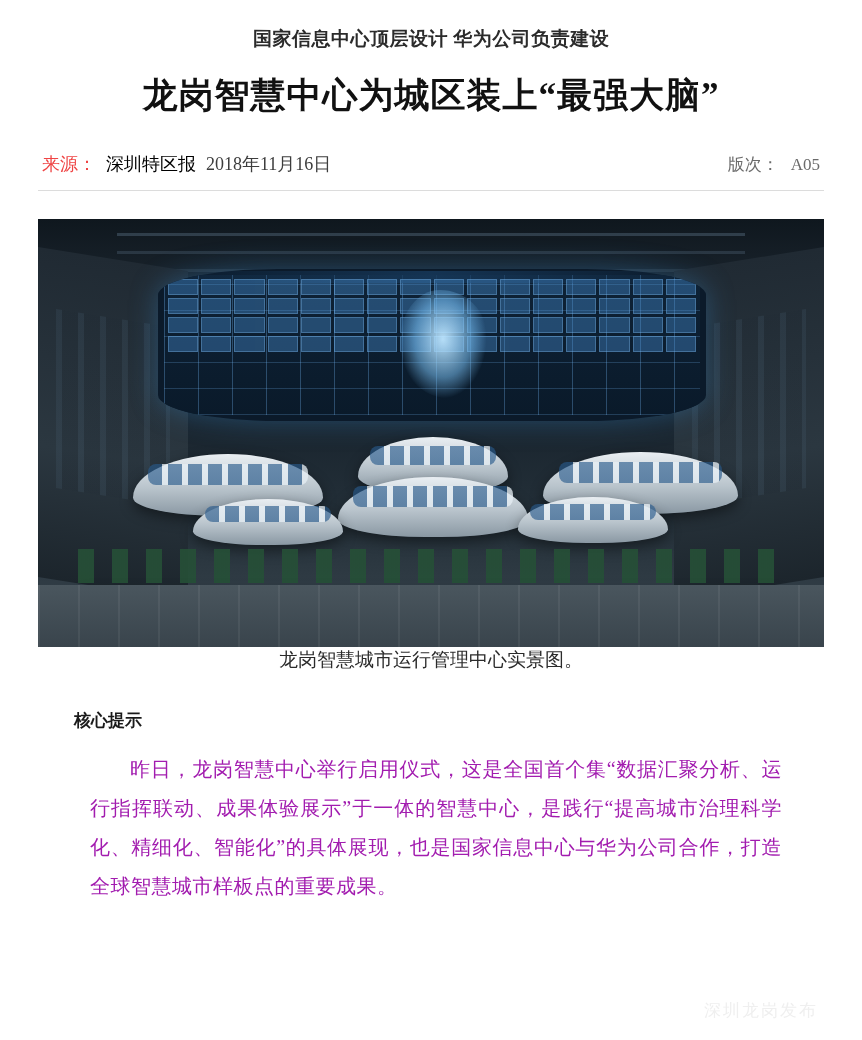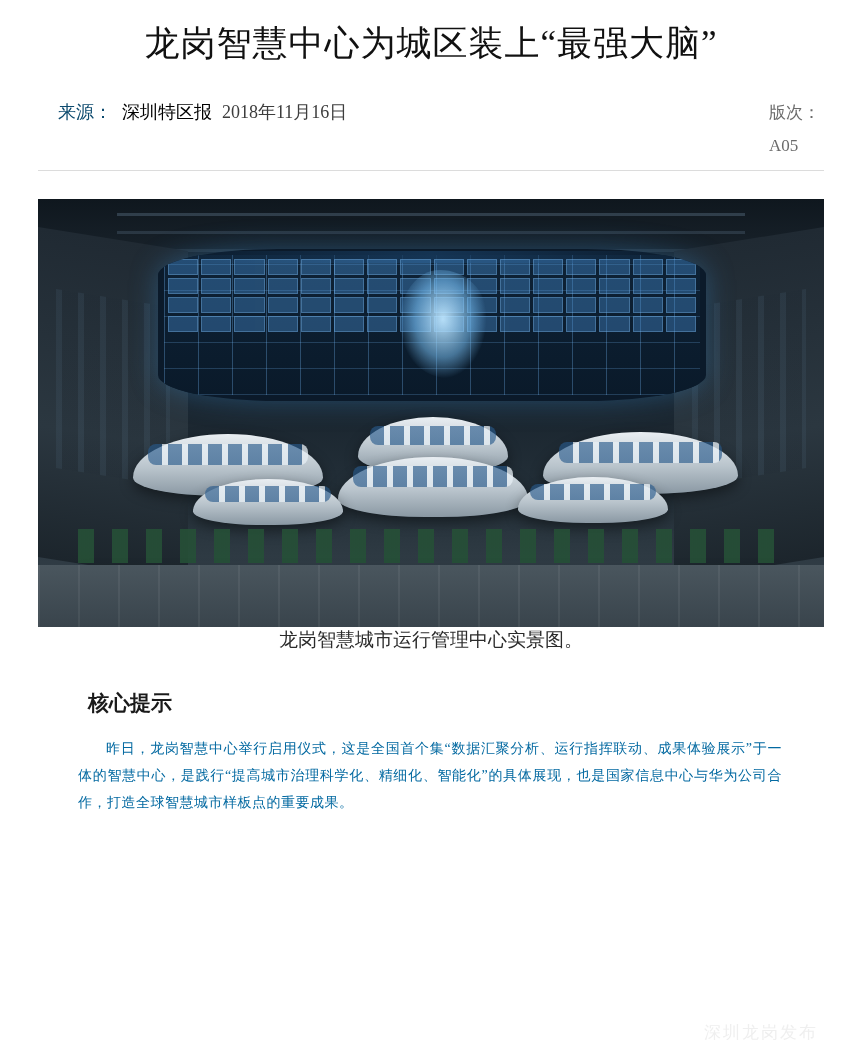--- a/index.html
+++ b/index.html
@@ -29,21 +29,21 @@
     letter-spacing: 0.5px;
     color: #2b2b2b;
     padding-top: 26px;
     font-weight: 600;
     font-family: "Liberation Serif", "DejaVu Serif", serif;
   }
 
   .headline {
     text-align: center;
     font-size: 35px;
-    font-weight: 400;
+    font-weight: 700;
     color: #111111;
     margin-top: 22px;
     letter-spacing: 1px;
     line-height: 1.25;
   }
 
   .meta-row {
     display: flex;
     align-items: baseline;
     justify-content: space-between;
@@ -51,30 +51,29 @@
     padding: 0 4px 14px 4px;
     border-bottom: 1px solid #dcdcdc;
     font-size: 18px;
     color: #3d3d3d;
   }
   .meta-left {
     display: flex;
     align-items: baseline;
     gap: 10px;
   }
-  .meta-label { color: #0c4a6e; margin-left: 16px; }
+  .meta-label { color: #ef4444; }
   .meta-source { color: #000000; }
   .meta-date { color: #3d3d3d; }
   .meta-right {
     display: flex;
     align-items: baseline;
     gap: 12px;
     color: #6b6b6b;
     font-size: 17px;
-    flex-direction: column;
   }
 
   .figure {
     margin-top: 28px;
   }
   .photo {
     width: 786px;
     height: 428px;
     margin: 0 auto;
     position: relative;
@@ -180,51 +179,52 @@
     background: repeating-linear-gradient(90deg, rgba(255,255,255,.06) 0 2px, rgba(0,0,0,0) 2px 40px);
   }
 
   .caption {
     text-align: center;
     font-size: 19px;
     color: #2b2b2b;
   }
 
   .section-title {
-    font-size: 21px;
+    font-size: 17px;
     font-weight: 700;
     color: #1a1a1a;
-    margin: 36px 0 0 50px;
+    margin: 36px 0 0 36px;
   }
 
   .body-text {
-    font-size: 14px;
+    font-size: 20px;
     line-height: 1.95;
-    color: #0369a1;
-    margin: 18px 42px 0 40px;
+    color: #a21caf;
+    margin: 18px 42px 0 52px;
     text-align: justify;
     text-indent: 2em;
     letter-spacing: .5px;
   }
 
   .watermark {
     position: absolute;
     right: 44px;
     bottom: 18px;
     font-size: 17px;
     color: #efefef;
     letter-spacing: 2px;
     font-family: "Liberation Sans", sans-serif;
   }
 </style>
 </head>
 <body>
 
 <div class="page">
 
+  <div class="kicker">国家信息中心顶层设计 华为公司负责建设</div>
 
   <h1 class="headline">龙岗智慧中心为城区装上“最强大脑”</h1>
 
   <div class="meta-row">
     <div class="meta-left">
       <span class="meta-label">来源：</span>
       <span class="meta-source">深圳特区报</span>
       <span class="meta-date">2018年11月16日</span>
     </div>
     <div class="meta-right">

